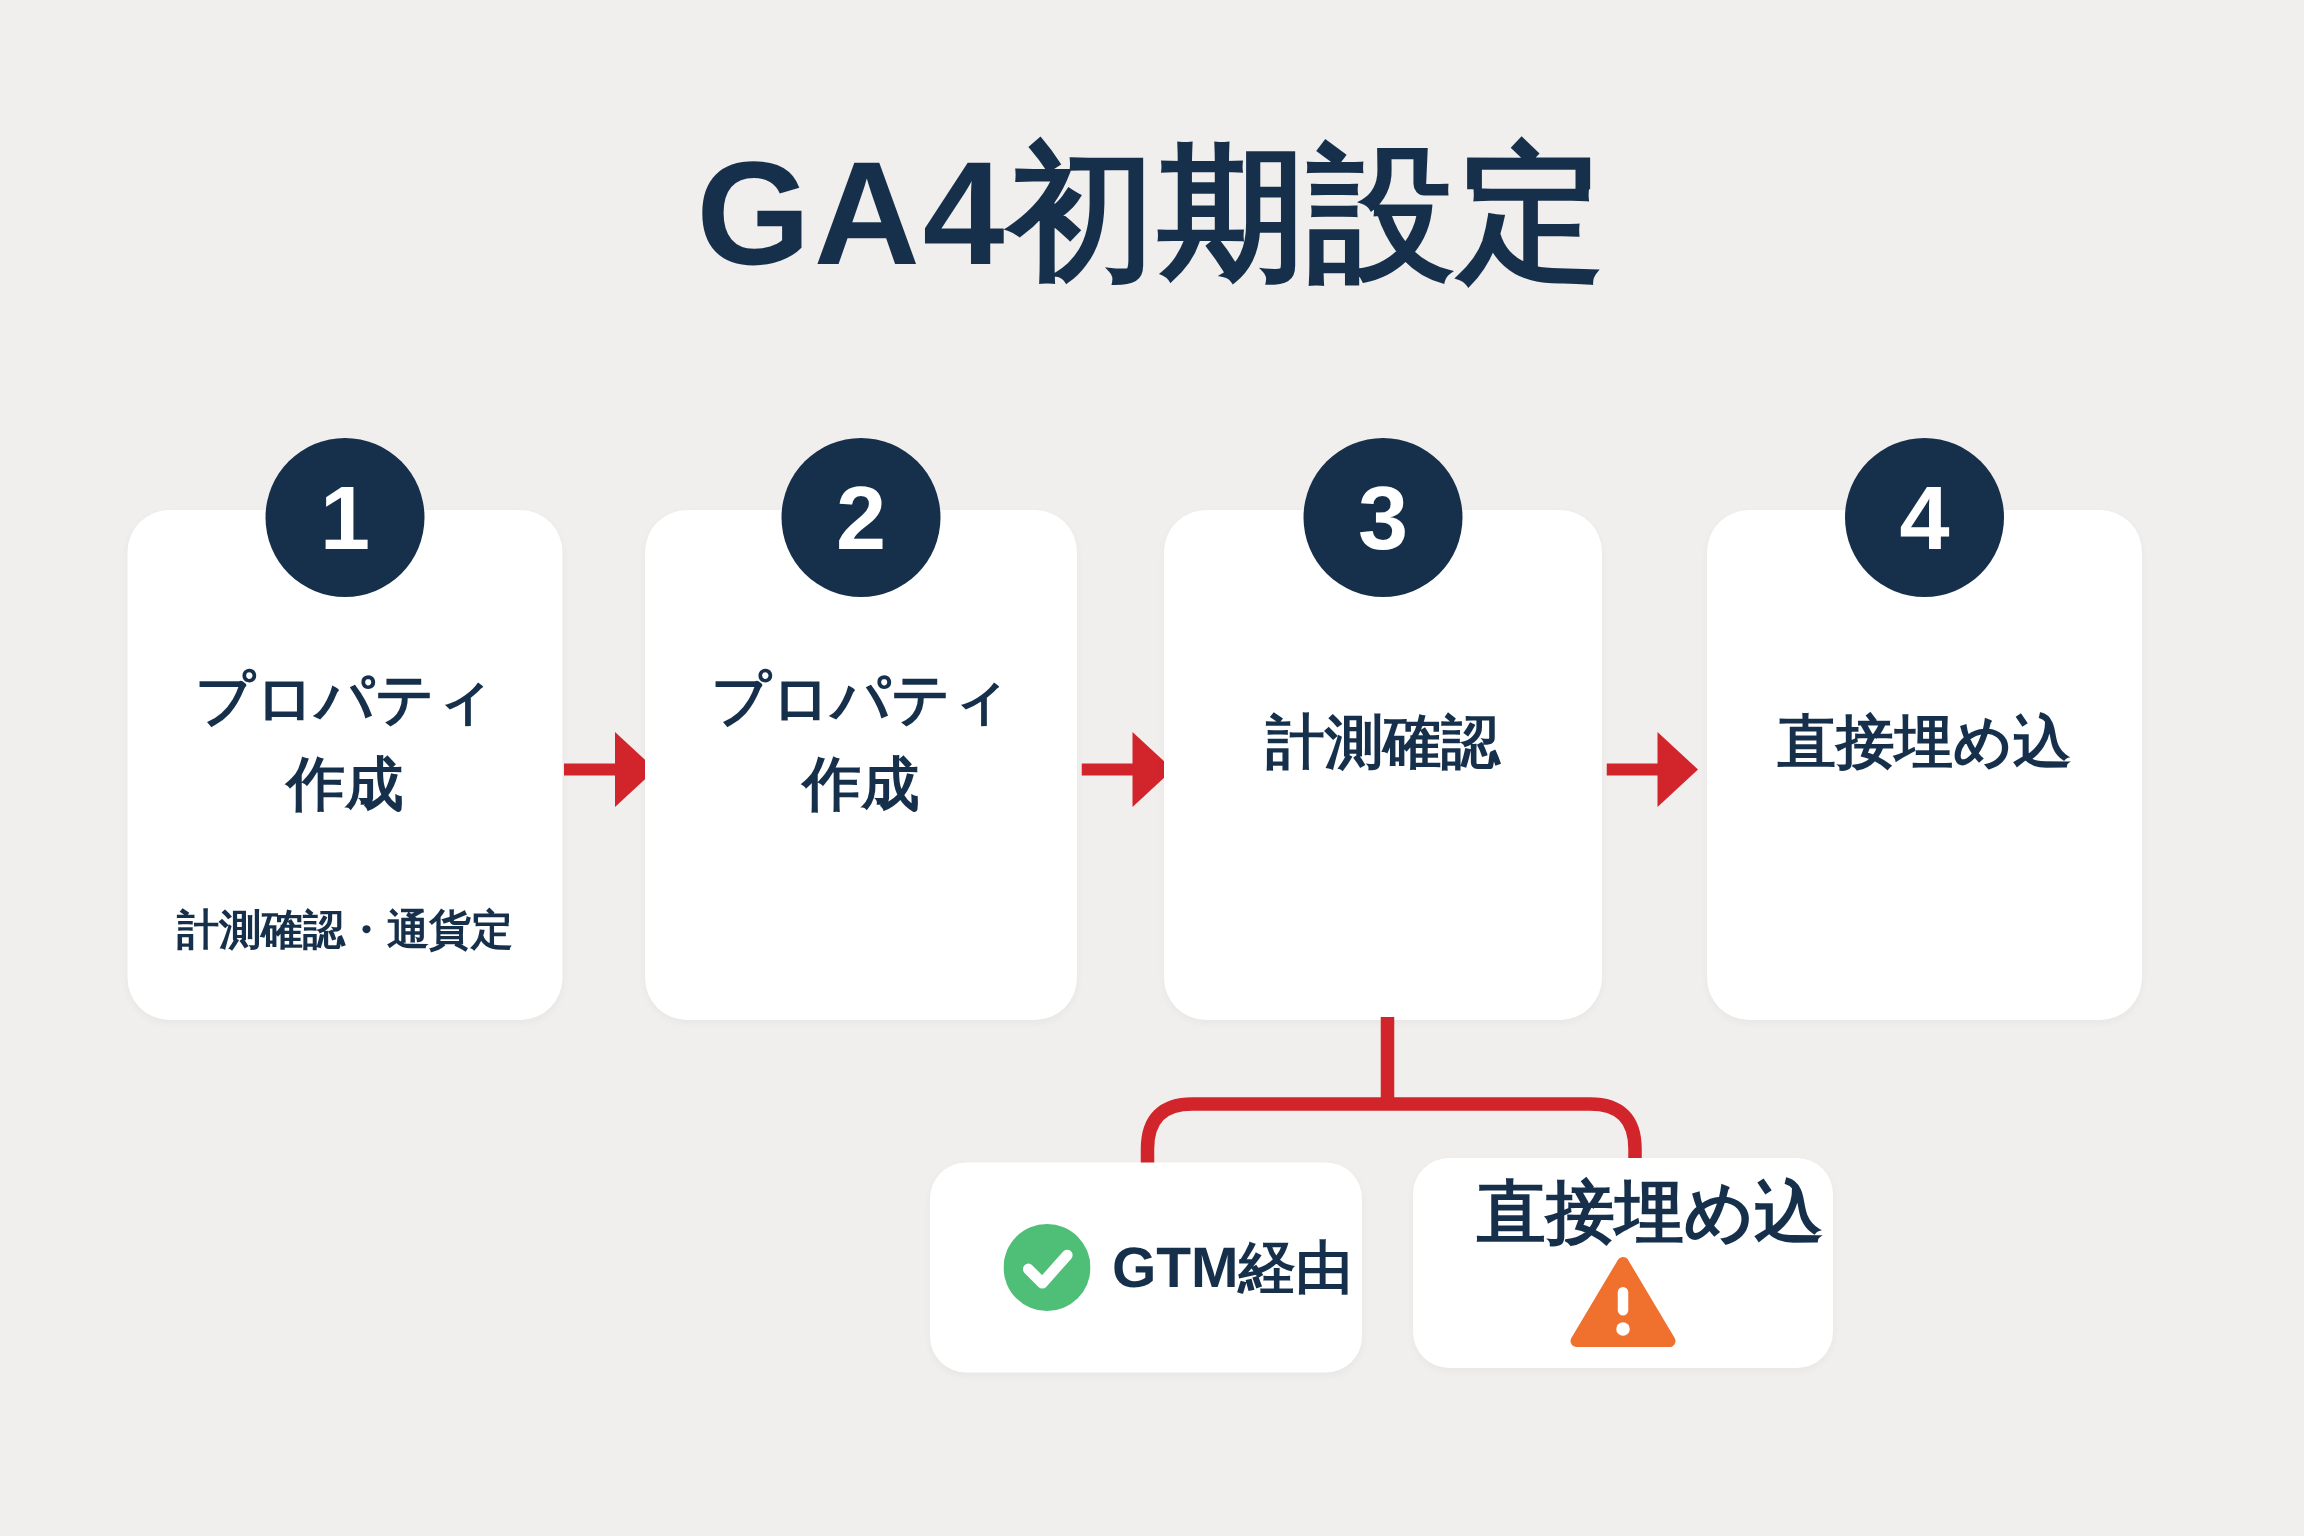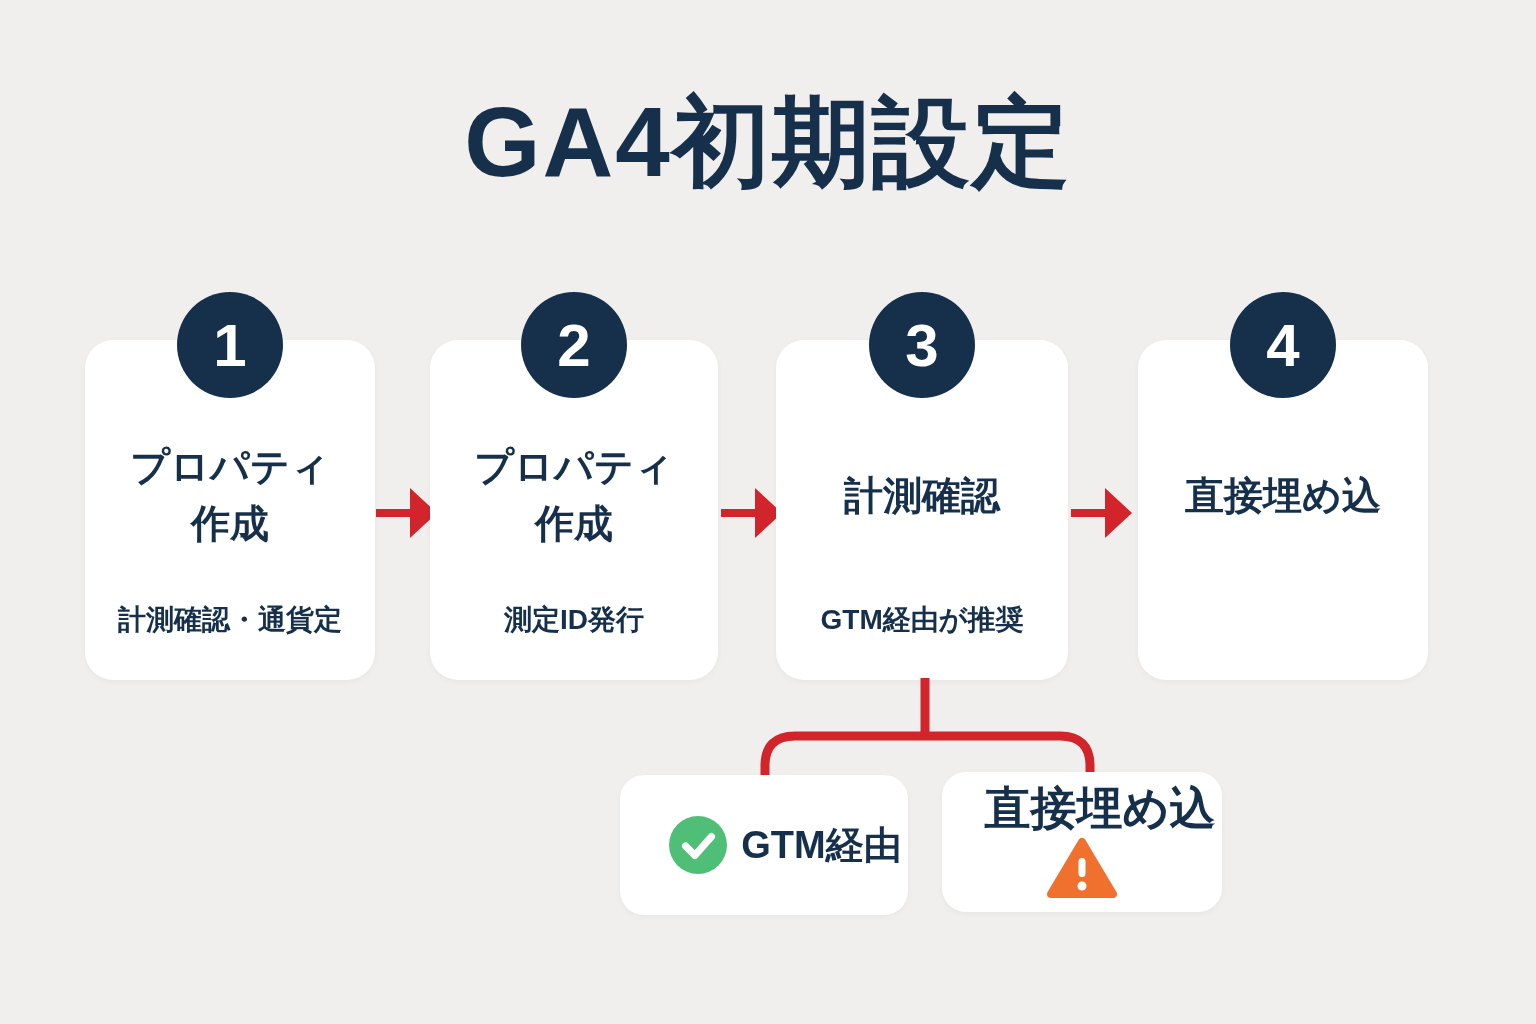--- a/index.html
+++ b/index.html
@@ -155,41 +155,33 @@
   </svg>
 
   <div class="card" id="card-2">
     <div class="num-circle">
       <span>2</span>
     </div>
     <div class="card-title">
       <span>プロパティ</span>
       <span>作成</span>
     </div>
-    <div class="card-sub">
-      <span>測定ID発行</span>
-
-    </div>
   </div>
 
   <svg class="flow-arrow" id="arrow-2" viewBox="0 0 62 52">
     <rect x="0" y="22" width="40" height="8" fill="#D2242B"></rect>
     <polygon points="34,1 61,26 34,51" fill="#D2242B"></polygon>
   </svg>
 
   <div class="card" id="card-3">
     <div class="num-circle">
       <span>3</span>
     </div>
     <div class="card-title">
       <span>計測確認</span>
-
-    </div>
-    <div class="card-sub">
-      <span>GTM経由が推奨</span>
 
     </div>
   </div>
 
   <svg class="flow-arrow" id="arrow-3" viewBox="0 0 62 52">
     <rect x="0" y="22" width="40" height="8" fill="#D2242B"></rect>
     <polygon points="34,1 61,26 34,51" fill="#D2242B"></polygon>
   </svg>
 
   <div class="card" id="card-4">

